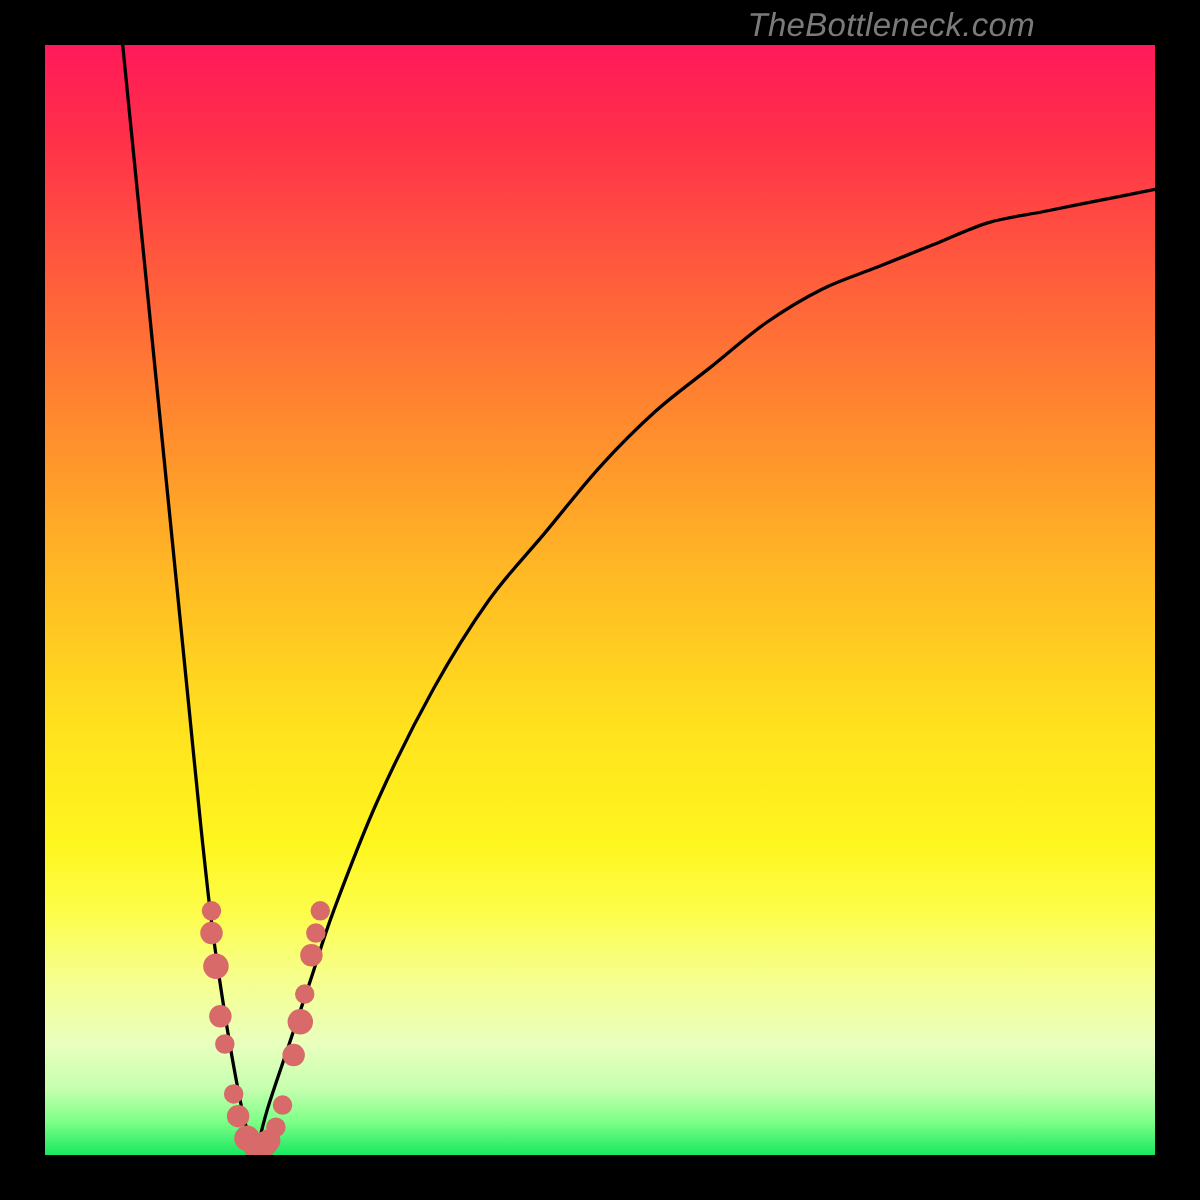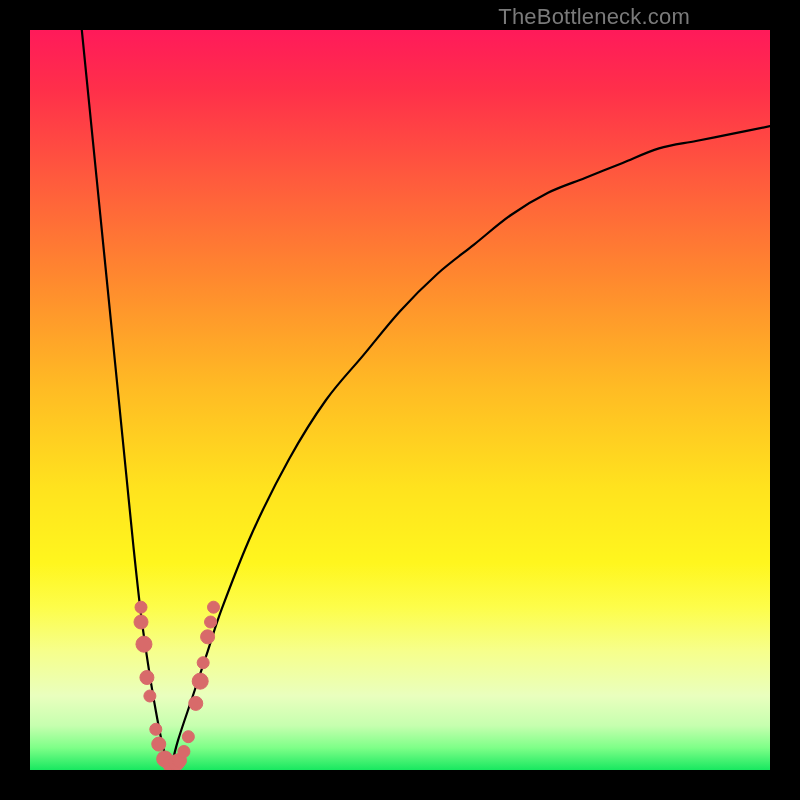--- a/index.html
+++ b/index.html
@@ -9,20 +9,21 @@
     height: 800px;
     overflow: hidden;
     background: #000;
     font-family: Arial, Helvetica, sans-serif;
   }
   .frame {
     position: relative;
     width: 700px;
     height: 800px;
     background: #000;
+    font-style: italic;
   }
   .plot-area {
     position: absolute;
     left: 30px;
     top: 30px;
     width: 740px;
     height: 740px;
     overflow: hidden;
   }
   .gradient-bg {

